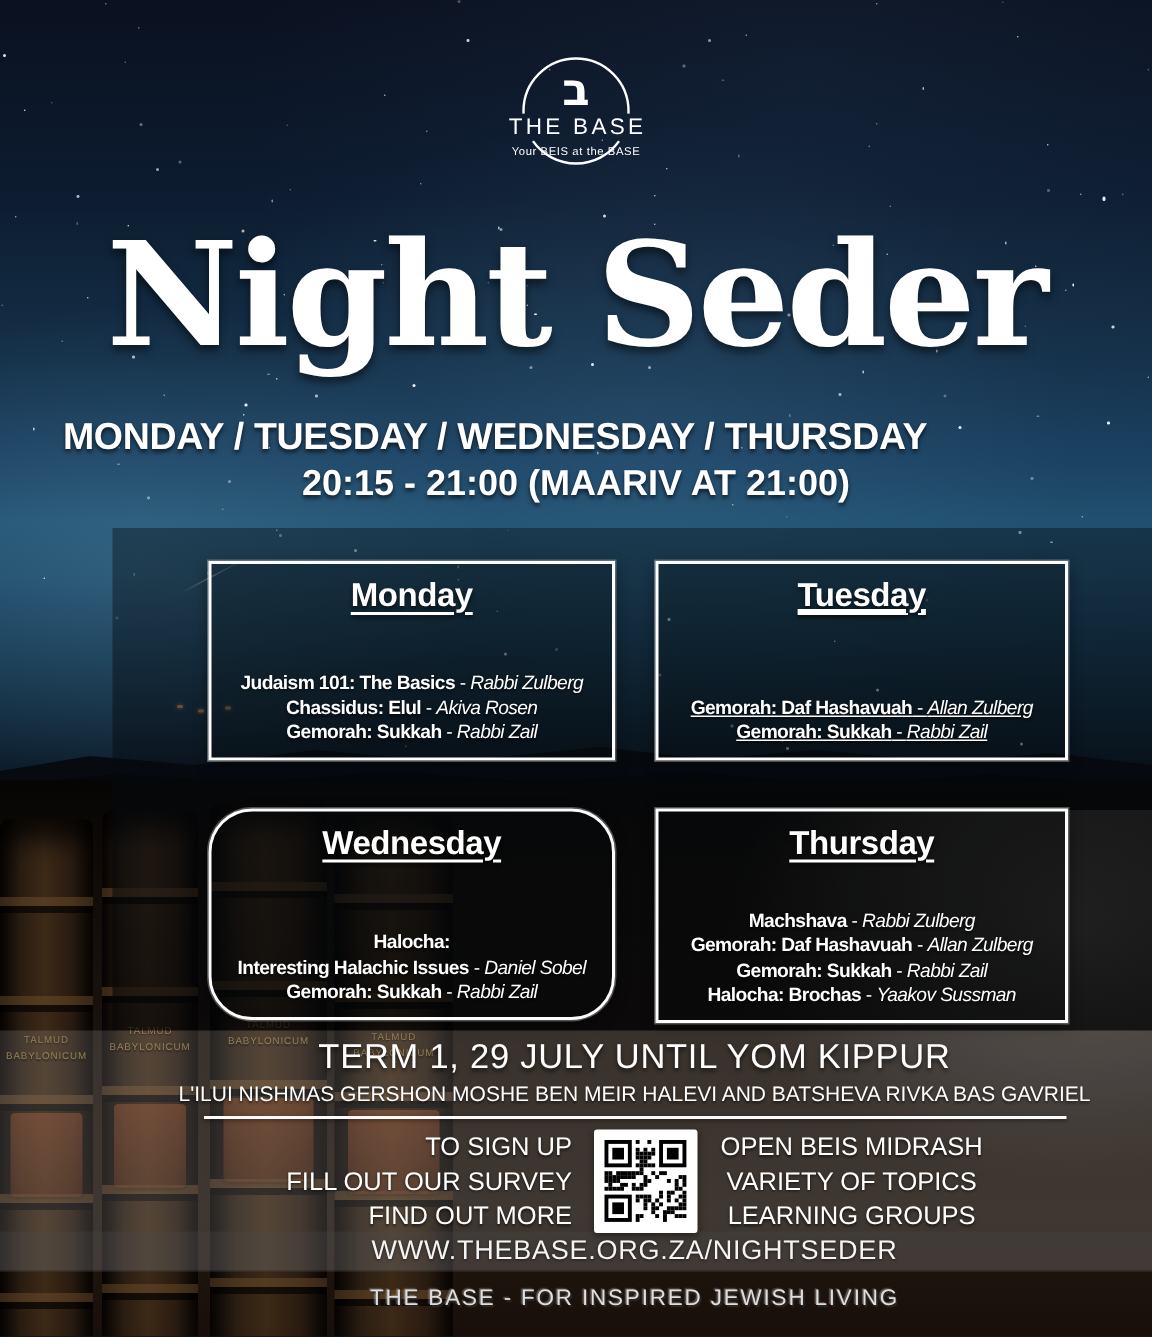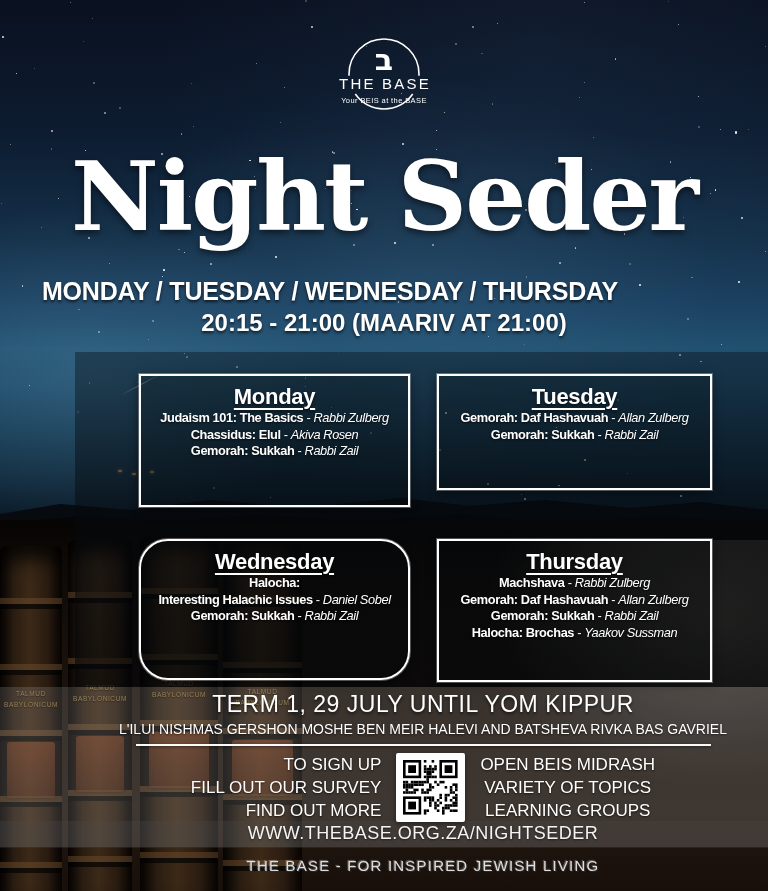--- a/index.html
+++ b/index.html
@@ -63,27 +63,27 @@
     font-size:24px;font-weight:bold;text-shadow:0 2px 3px rgba(0,0,0,.65);}
 
   
   .panel{position:absolute;left:75px;top:352px;width:693px;height:335px;
     background:linear-gradient(180deg,rgba(8,13,19,.40),rgba(4,7,11,.55) 70%,rgba(2,4,7,.62));}
   .day-box{position:absolute;display:flex;flex-direction:column;align-items:center;
     border:2px solid #fdfdfd;background:rgba(4,8,12,.20);
     box-shadow:0 0 0 1px rgba(255,255,255,.30), 0 3px 10px rgba(0,0,0,.45);
     padding:6px 2px 8px;box-sizing:border-box;overflow:hidden;}
   .pos-0{left:139px;top:374px;width:271px;height:133px;}
-  .pos-1{left:437px;top:374px;width:275px;height:116px;}
+  .pos-1{left:437px;top:374px;width:275px;height:133px;text-decoration:underline;}
   .pos-2{left:139px;top:539px;width:271px;height:141px;border-radius:29px;}
   .pos-3{left:437px;top:539px;width:275px;height:143px;}
   .day-head{font-size:22px;font-weight:bold;letter-spacing:-.3px;
     text-decoration:underline;text-underline-offset:4px;text-decoration-thickness:2px;
     text-shadow:0 2px 3px rgba(0,0,0,.6);margin-top:2px;}
-  .cls-list{flex:1;display:flex;flex-direction:column;justify-content:flex-start;
+  .cls-list{flex:1;display:flex;flex-direction:column;justify-content:flex-end;
     align-items:center;width:100%;}
   .cls{font-size:12.8px;letter-spacing:-.4px;white-space:nowrap;text-align:center;
     text-shadow:0 1px 2px rgba(0,0,0,.7);line-height:1.3;}
   .cls-t{font-weight:bold;white-space:pre-line;}
   .cls-n{font-style:italic;font-weight:400;}
 
   
   .light-band{position:absolute;left:0;top:687px;width:768px;height:160px;
     background:rgba(215,215,215,.16);}
   .url-band{position:absolute;left:0;top:821px;width:768px;height:27px;

